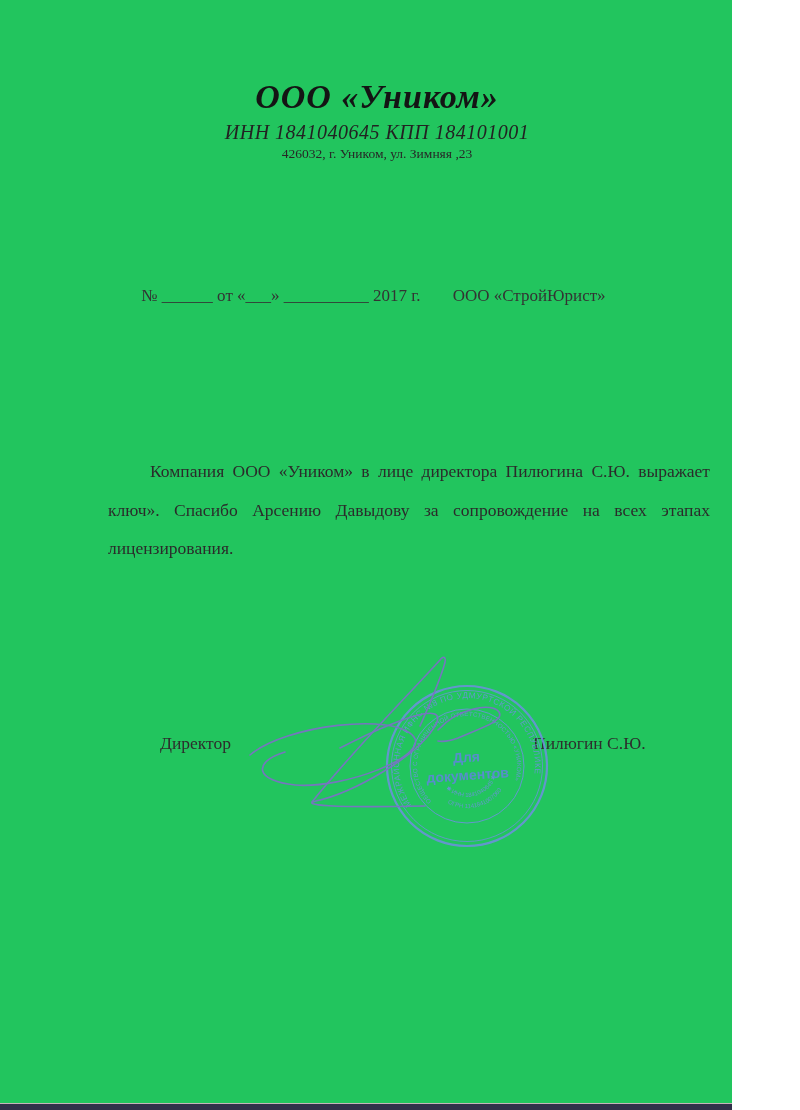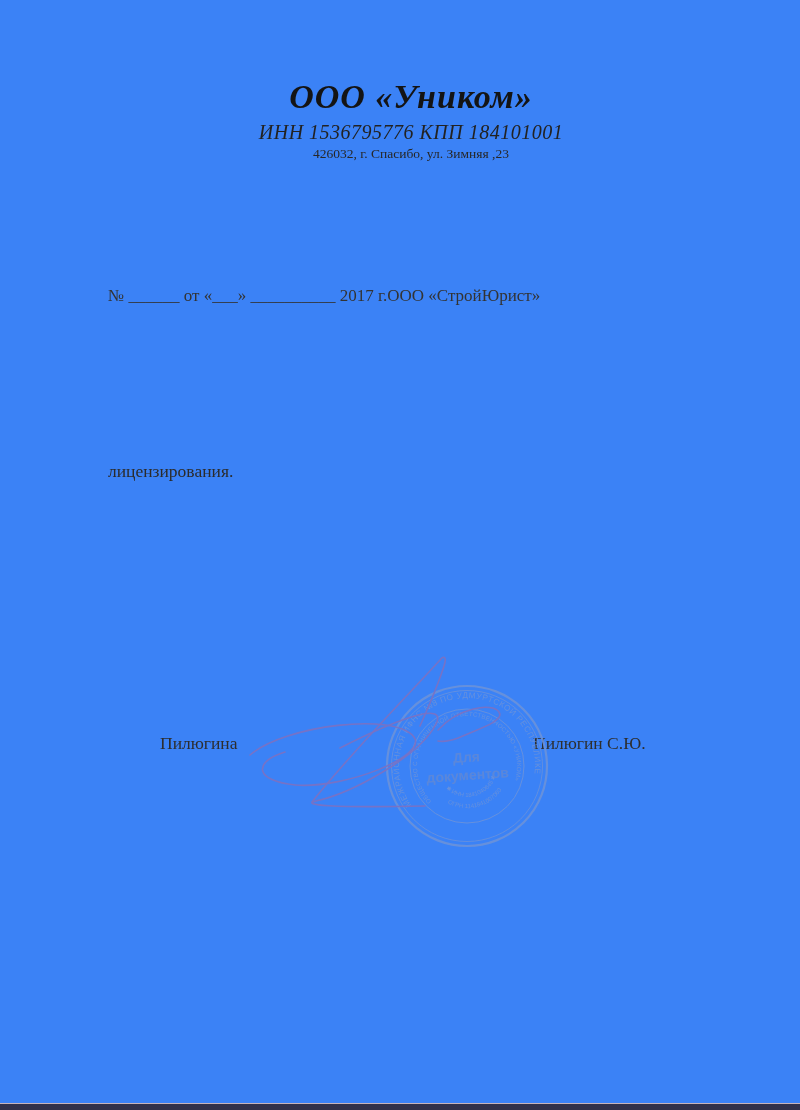--- a/index.html
+++ b/index.html
@@ -1,19 +1,19 @@
 <!DOCTYPE html>
 <html><head>
 <meta charset="utf-8">
 <style>
   html,body{margin:0;padding:0;}
   .page{
     position:relative;
-    width:800px;height:1110px;
-    background:#3b82f6;
+    width:732px;height:1110px;
+    background:#22c55e;
     font-family:"Liberation Serif","DejaVu Serif",serif;
     color:#2e2e2e;
     overflow:hidden;
   }
   
   .letterhead{
     position:absolute;top:76px;left:0;right:0;
     text-align:center;padding-left:22px;
   }
   .company-title{
@@ -21,22 +21,22 @@
     letter-spacing:1px;color:#141414;line-height:42px;
   }
   .inn-kpp{
     font-size:20px;font-style:italic;font-weight:500;
     color:#222;line-height:28px;letter-spacing:.5px;
   }
   .addr-line{font-size:13.5px;line-height:16px;color:#272727;}
   
   .ref-row{
     position:absolute;top:286px;left:108px;right:93px;
-    display:flex;justify-content:flex-start;align-items:baseline;
-    font-size:17px;color:#333;
+    display:flex;justify-content:center;align-items:baseline;
+    font-size:17px;color:#333;gap:32px;
   }
   
   .body-par{
     position:absolute;top:452px;left:108px;width:602px;
     font-size:17.5px;line-height:38.5px;color:#2b2b2b;
   }
   .body-line{text-align:justify;text-align-last:justify;}
   .body-line.first{text-indent:42px;}
   .body-line.last{text-align:right;text-align-last:left;}
   
@@ -58,34 +58,36 @@
     background:#31314a;border-top:1px solid #c7b4ba;
   }
 </style>
 </head>
 <body>
 
 <div class="page">
 
   <div class="letterhead">
     <div class="company-title">ООО «Уником»</div>
-    <div class="inn-kpp">ИНН 1536795776 КПП 184101001</div>
-    <div class="addr-line">426032, г. Спасибо, ул. Зимняя ,23</div>
+    <div class="inn-kpp">ИНН 1841040645 КПП 184101001</div>
+    <div class="addr-line">426032, г. Уником, ул. Зимняя ,23</div>
   </div>
 
   <div class="ref-row">
     <span>№ ______ от «___» __________ 2017 г.</span>
     <span>ООО «СтройЮрист»</span>
   </div>
 
   <div class="body-par">
+    <div class="body-line first">Компания ООО «Уником» в лице директора Пилюгина С.Ю. выражает</div>
+    <div class="body-line">ключ». Спасибо Арсению Давыдову за сопровождение на всех этапах</div>
     <div class="body-line last">лицензирования.</div>
   </div>
 
-  <span class="sign-label">Пилюгина</span>
+  <span class="sign-label">Директор</span>
   <span class="sign-name">Пилюгин С.Ю.</span>
 
   <svg class="stamp-sig" width="330" height="220" viewBox="235 645 330 220">
     <defs>
       <path id="arcOuter" d="M414.9,809.7 A68,68 0 1 1 519.1,809.7"></path>
       <path id="arcInner" d="M428.7,798.2 A50,50 0 1 1 505.3,798.2"></path>
       <path id="arcInn" d="M437.9,776.6 A31,31 0 0 0 496.1,776.6"></path>
       <path id="arcOgrn" d="M427.5,780.4 A42,42 0 0 0 506.5,780.4"></path>
     </defs>
 

